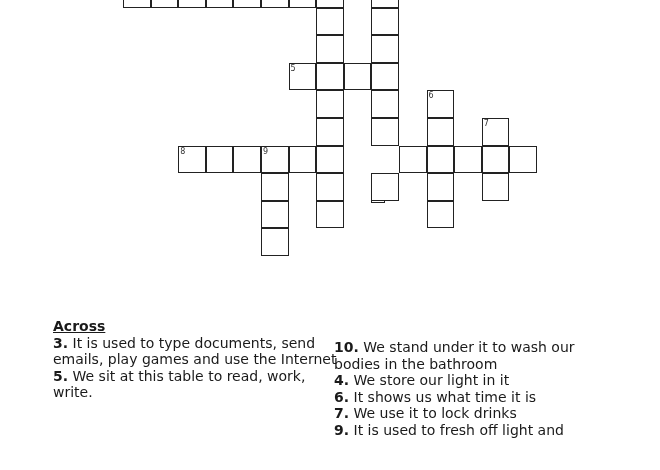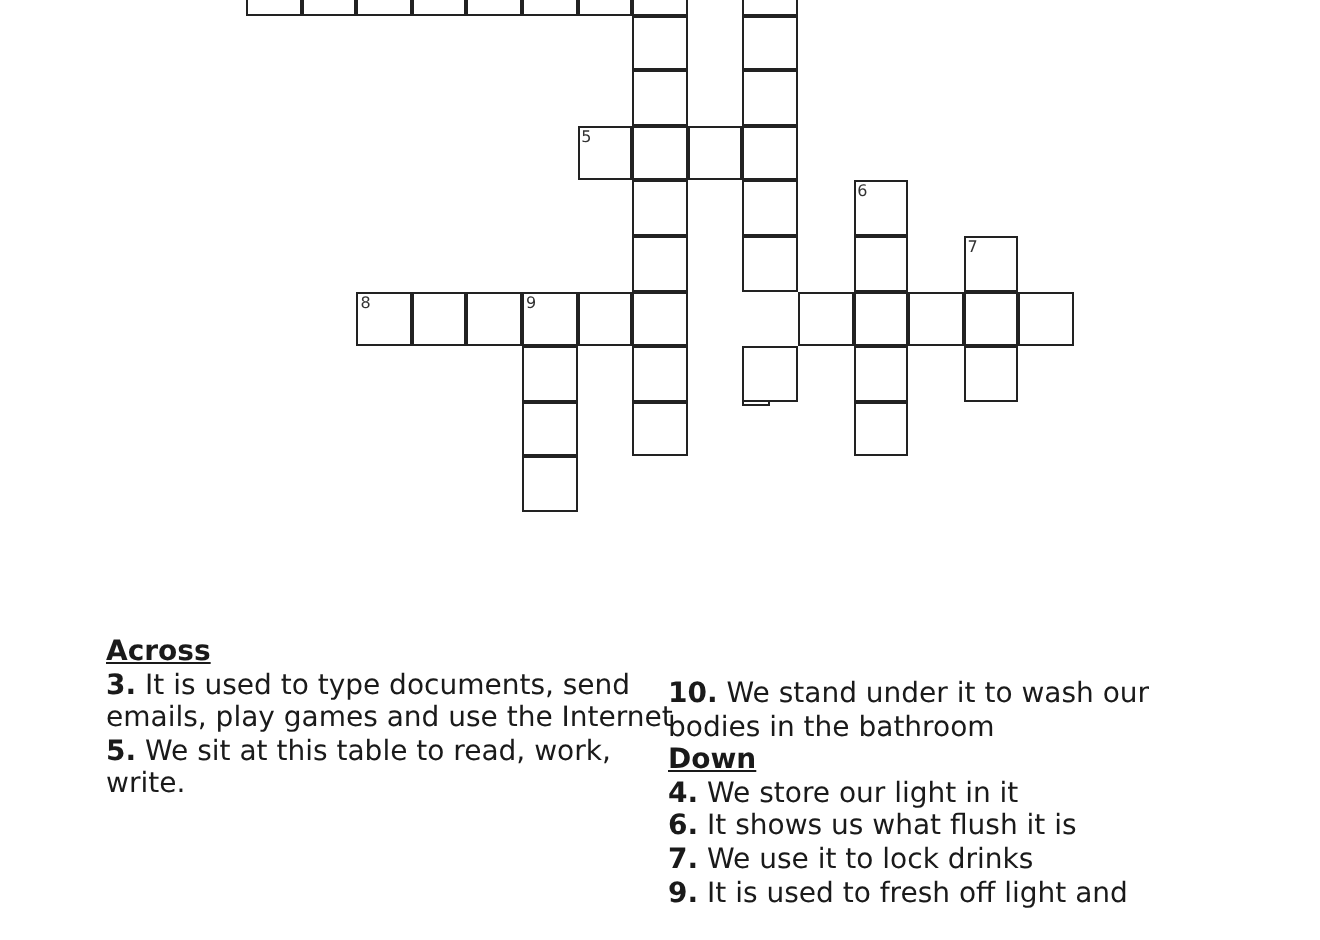--- a/index.html
+++ b/index.html
@@ -129,18 +129,17 @@
   </div>
 
 <div id="clues-left" class="clues">
   <div class="heading">Across</div>
   <div class="clue"><b>3.</b><span> It is used to type documents, send emails, play games and use the Internet</span></div>
   <div class="clue"><b>5.</b><span> We sit at this table to read, work, write.</span></div>
 </div>
 
 <div id="clues-right" class="clues">
   <div class="clue"><b>10.</b><span> We stand under it to wash our bodies in the bathroom</span></div>
-  <div class="heading">Down</div>
   <div class="clue"><b>4.</b><span> We store our light in it</span></div>
-  <div class="clue"><b>6.</b><span> It shows us what flush it is</span></div>
+  <div class="clue"><b>6.</b><span> It shows us what time it is</span></div>
   <div class="clue"><b>7.</b><span> We use it to lock drinks</span></div>
   <div class="clue"><b>9.</b><span> It is used to fresh off light and</span></div>
 </div>
 
 </body></html>

